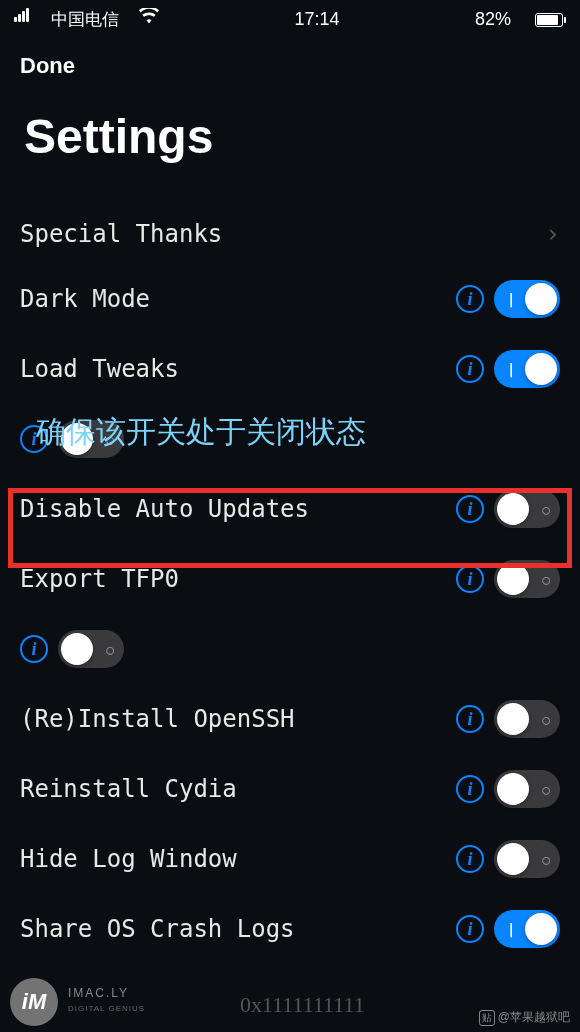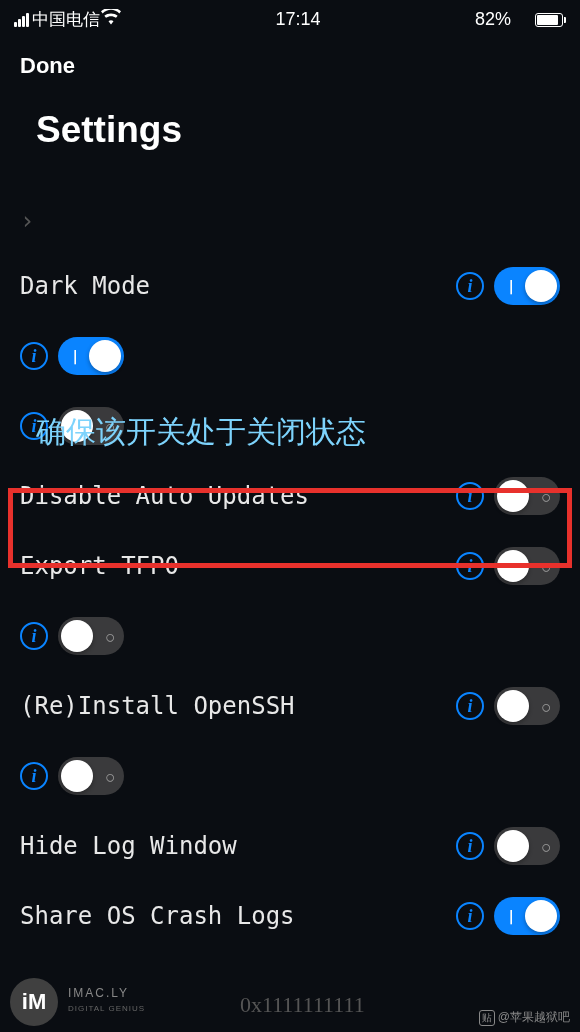--- a/index.html
+++ b/index.html
@@ -19,22 +19,22 @@
     .status-bar {
       display: flex;
       justify-content: space-between;
       align-items: center;
       padding: 8px 14px 4px;
       font-size: 18px;
       font-weight: 500;
     }
     .status-left {
       display: flex;
-      align-items: center;
-      gap: 1px;
+      align-items: flex-start;
+      gap: 20px;
     }
     .status-right {
       display: flex;
       align-items: center;
       gap: 22px;
     }
     .signal-bars {
       display: flex;
       align-items: flex-end;
       gap: 1px;
@@ -82,23 +82,23 @@
     .done-row {
       display: flex;
       padding: 18px 20px 10px;
     }
     .done-btn {
       font-size: 22px;
       font-weight: 600;
       color: #fff;
     }
     .page-title {
-      font-size: 37px;
+      font-size: 48px;
       font-weight: 700;
-      padding: 20px 36px 40px;
+      padding: 20px 24px 40px;
     }
     .settings-list {
       padding: 0 10px;
     }
     .setting-row {
       display: flex;
       align-items: center;
       justify-content: space-between;
       padding: 16px 10px;
       font-family: 'Menlo', 'Consolas', monospace;
@@ -198,28 +198,29 @@
       right: 0;
       height: 60px;
       display: flex;
       align-items: center;
       justify-content: space-between;
       padding: 0 10px;
     }
     .im-badge {
       width: 48px;
       height: 48px;
-      background: #404040;
+      background: #737373;
       border-radius: 50%;
       display: flex;
       align-items: center;
       justify-content: center;
       color: #fff;
       font-weight: 700;
       font-size: 22px;
+      font-style: italic;
     }
     .imac-text {
       position: absolute;
       left: 68px;
       bottom: 18px;
       color: #888;
       font-size: 12px;
       letter-spacing: 2px;
     }
     .imac-sub {
@@ -284,36 +285,38 @@
 
 <div class="done-row">
   <span class="done-btn">Done</span>
 </div>
 
 <h1 class="page-title">Settings</h1>
 
 <div class="settings-list">
 
   <div class="setting-row">
+    <span class="setting-label">Special Thanks</span>
     <div class="row-right">
       <span class="chevron">›</span>
     </div>
   </div>
 
   <div class="setting-row">
     <span class="setting-label">Dark Mode</span>
     <div class="row-right">
       <span class="info-btn">i</span>
       <div class="toggle on">
           <div class="toggle-knob"></div>
         </div>
     </div>
   </div>
 
   <div class="setting-row">
+    <span class="setting-label">Load Tweaks</span>
     <div class="row-right">
       <span class="info-btn">i</span>
       <div class="toggle on">
           <div class="toggle-knob"></div>
         </div>
     </div>
   </div>
 
   <div class="setting-row">
     <div class="row-right">
@@ -357,20 +360,21 @@
     <span class="setting-label">(Re)Install OpenSSH</span>
     <div class="row-right">
       <span class="info-btn">i</span>
       <div class="toggle off">
           <div class="toggle-knob"></div>
         </div>
     </div>
   </div>
 
   <div class="setting-row">
+    <span class="setting-label">Reinstall Cydia</span>
     <div class="row-right">
       <span class="info-btn">i</span>
       <div class="toggle off">
           <div class="toggle-knob"></div>
         </div>
     </div>
   </div>
 
   <div class="setting-row">
     <span class="setting-label">Hide Log Window</span>

